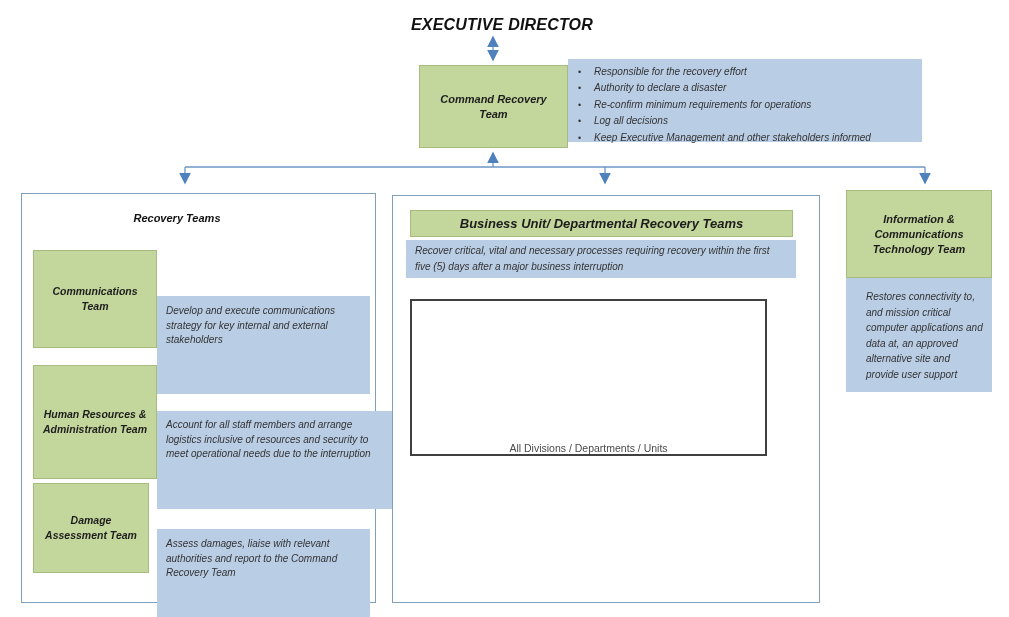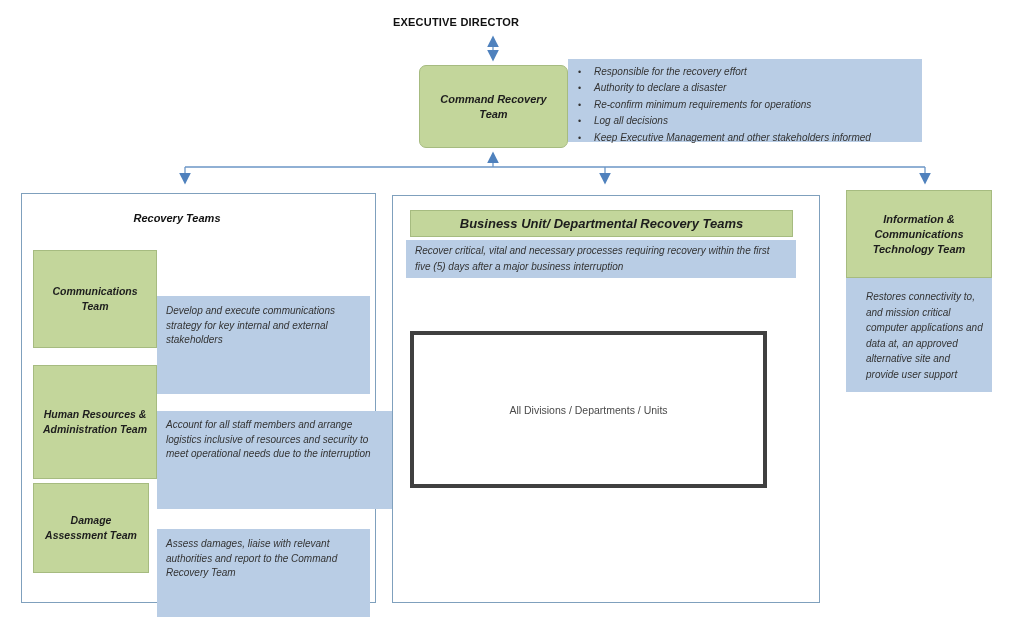--- a/index.html
+++ b/index.html
@@ -8,22 +8,22 @@
     width:1009px;height:617px;
     background:#ffffff;
     font-family:"Liberation Sans", sans-serif;
     color:#222;
     overflow:hidden;
   }
   .abs{position:absolute;box-sizing:border-box;}
   svg.connectors{position:absolute;left:0;top:0;pointer-events:none;}
 
   .exec-title{
-    font-size:11px;font-weight:bold;letter-spacing:.2px;
-    text-align:left;color:#111;
+    font-size:16px;font-weight:bold;letter-spacing:.2px;
+    text-align:right;color:#111;font-style:italic;
   }
   .green-box{
     background:#c3d69b;
     border:1px solid #a6bb80;
     display:flex;align-items:center;justify-content:center;
     text-align:center;
     font-weight:bold;font-style:italic;
     color:#1d1d1d;
   }
   .blue-box{
@@ -44,23 +44,23 @@
     margin-top:46px;
   }
   .bullet-list{
     padding:5px 8px 4px 10px;
     font-size:10px;line-height:15.4px;
   }
   .bullet-row{display:flex;}
   .bullet-dot{width:16px;flex:0 0 16px;text-align:left;font-style:normal;font-size:9px;padding-top:1px;color:#333;}
   .inner-box{
     background:#ffffff;
-    border:4px solid #404040;
-    display:flex;align-items:center;justify-content:center;
-    font-size:10.5px;color:#4a4a4a;text-align:center;margin-top:32px;
+    border:2px solid #404040;
+    display:flex;align-items:flex-end;justify-content:center;
+    font-size:10.5px;color:#4a4a4a;text-align:center;
   }
   .cmd-box{font-size:11px;line-height:15px;padding:0 14px;}
   .mid-header{font-size:13px;}
   .right-title{font-size:11px;line-height:15px;padding:0 10px;}
   .right-desc{font-size:10px;line-height:15.5px;padding:11px 7px 6px 20px;}
   .mid-desc{font-size:10px;line-height:15.5px;padding:3px 9px;}
 </style>
 </head>
 <body>
 
@@ -82,21 +82,21 @@
       <polyline points="185,167 925,167"></polyline>
 
       <line x1="185" y1="167" x2="185" y2="182" marker-end="url(#ah)"></line>
       <line x1="605" y1="167" x2="605" y2="182" marker-end="url(#ah)"></line>
       <line x1="925" y1="167" x2="925" y2="182" marker-end="url(#ah)"></line>
     </g>
   </svg>
 
   <div class="abs exec-title" style="left:393px;top:16px;width:200px;">EXECUTIVE DIRECTOR</div>
 
-  <div class="abs green-box cmd-box" style="left:419px;top:65px;width:149px;height:83px;border-radius:7px;">
+  <div class="abs green-box cmd-box" style="left:419px;top:65px;width:149px;height:83px;">
     <span>Command Recovery Team</span>
   </div>
 
   <div class="abs blue-box bullet-list" style="left:568px;top:59px;width:354px;height:83px;">
     <div class="bullet-row">
       <span class="bullet-dot">•</span>
       <span>Responsible for the recovery effort</span>
     </div>
     <div class="bullet-row">
       <span class="bullet-dot">•</span>

